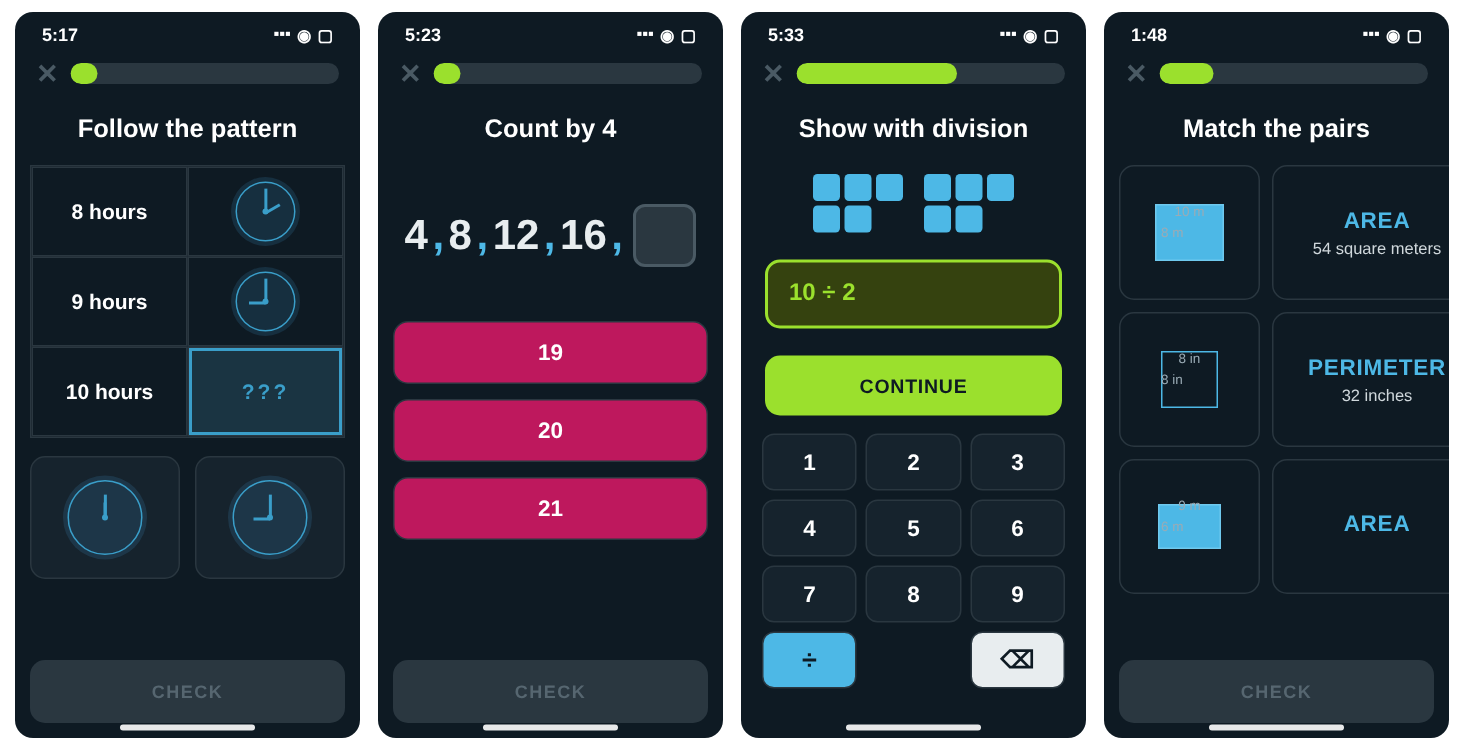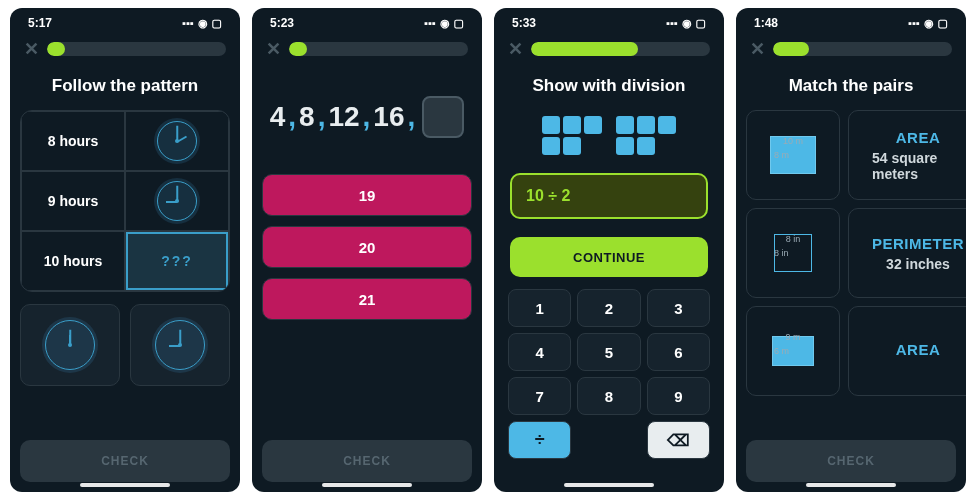--- a/index.html
+++ b/index.html
@@ -7,21 +7,21 @@
   .status{display:flex;justify-content:space-between;padding:8px 18px 2px;font-size:12px;font-weight:600}
   .status-right{display:flex;gap:4px;align-items:center}
   .bars,.wifi,.batt{font-size:11px}
   .prog-row{display:flex;align-items:center;gap:8px;padding:6px 14px 10px}
   .close-x{color:#4a5a64;font-size:18px;font-weight:700}
   .prog-track{flex:1;height:14px;background:#2a3740;border-radius:8px;position:relative;overflow:hidden}
   .prog-fill{position:absolute;left:0;top:0;bottom:0;background:#9be02d;border-radius:8px}
   .title{text-align:center;font-weight:700;font-size:17px;margin:6px 0 14px}
   .content{flex:1;padding:0 10px;display:flex;flex-direction:column}
   
-  .grid1{display:grid;grid-template-columns:1fr 1fr;border:1px solid #2a3740;border-radius:12px;overflow:hidden}
+  .grid1{display:grid;grid-template-columns:1fr 1fr;border:1px solid #2a3740;border-radius:0;overflow:hidden}
   .cell{border:0.5px solid #2a3740;height:58px;display:flex;align-items:center;justify-content:center;font-size:14px;font-weight:600}
   .cell-sel{background:#1a3442;box-shadow:inset 0 0 0 2px #3a9ec9}
   .qqq{color:#3a9ec9;font-weight:700;letter-spacing:2px}
   .clock{width:46px;height:46px;border-radius:50%;background:rgba(77,170,230,0.15);position:relative}
   .clock::before{content:'';position:absolute;inset:3px;border:1.5px solid #3a9ec9;border-radius:50%}
   .hand{position:absolute;left:50%;top:50%;background:#3a9ec9;transform-origin:0 50%}
   .hand.m{width:16px;height:1.5px}
   .hand.h{width:11px;height:2px}
   .c-dot{position:absolute;left:50%;top:50%;width:4px;height:4px;background:#3a9ec9;border-radius:50%;transform:translate(-50%,-50%)}
   .clockrow{display:flex;gap:10px;margin-top:12px;justify-content:space-between}
@@ -42,21 +42,21 @@
   .cont{margin:0 6px 12px;background:#9be02d;color:#0e1a23;border-radius:10px;height:40px;display:flex;align-items:center;justify-content:center;font-weight:800;font-size:13px;letter-spacing:0.5px}
   .keypad{display:grid;grid-template-columns:repeat(3,1fr);gap:6px;padding:0 4px 8px}
   .key{background:#16232d;border:1px solid #2a3740;border-radius:8px;height:36px;display:flex;align-items:center;justify-content:center;font-weight:700;font-size:15px}
   .key.op{background:#4db8e6;color:#0e1a23;font-size:18px}
   .key.empty{background:transparent;border:none}
   .key.del{background:#e8edef;color:#0e1a23;font-size:16px}
   
   .pairs{display:grid;grid-template-columns:1fr 1fr;gap:8px}
   .card{background:#0e1a23;border:1px solid #2a3740;border-radius:10px;height:90px;display:flex;flex-direction:column;align-items:center;justify-content:center;padding:23px;box-sizing:border-box}
   .card.txt .lab{color:#4db8e6;font-weight:700;font-size:15px;letter-spacing:0.5px;margin-bottom:4px}
-  .card.txt .val{color:#d0d8dc;font-weight:700;font-size:14px}
+  .card.txt .val{color:#d0d8dc;font-weight:400;font-size:11px}
   .shape-wrap{position:relative;width:100%;height:100%;display:flex;align-items:center;justify-content:center}
   .sq{background:#4db8e6;border:1px solid #6fc9ee}
   .sq.out{background:transparent;border:1.5px solid #4db8e6}
   .dim{position:absolute;color:#9aabb5;font-size:9px}
   .home-ind{position:absolute;bottom:5px;left:50%;transform:translateX(-50%);width:90px;height:4px;background:#fff;border-radius:3px;opacity:0.9}
   .spacer{flex:1}
 </style>
 </head>
 <body>
 
@@ -129,20 +129,21 @@
         <span class="wifi">◉</span>
         <span class="batt">▢</span>
       </div>
   </div>
   <div class="prog-row">
     <span class="close-x">✕</span>
     <div class="prog-track">
         <div class="prog-fill" style="width:10%"></div>
       </div>
   </div>
+  <div class="title">Count by 4</div>
   <div class="content">
     <div class="seq">
       <span class="n">4</span>
         <span class="c">,</span>
       <span class="n">8</span>
         <span class="c">,</span>
       <span class="n">12</span>
         <span class="c">,</span>
       <span class="n">16</span>
         <span class="c">,</span>

